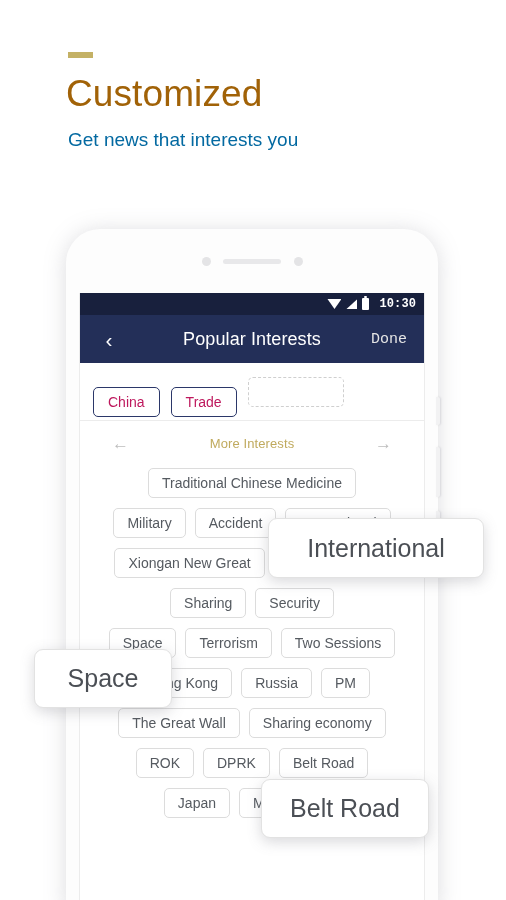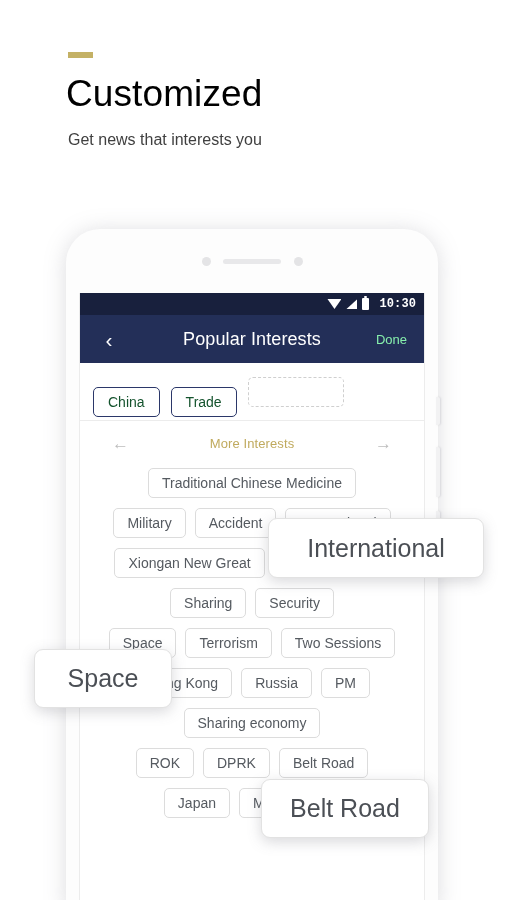--- a/index.html
+++ b/index.html
@@ -25,31 +25,31 @@
     position: absolute;
     left: 68px; top: 52px;
     width: 25px; height: 6px;
     background: #c4b165;
   }
   .promo-title {
     position: absolute;
     left: 66px; top: 70px;
     font-size: 37px;
     font-weight: 400;
-    color: #000000;
+    color: #a16207;
     letter-spacing: 0.1px;
     line-height: 48px;
     white-space: nowrap;
   }
   .promo-sub {
     position: absolute;
     left: 68px; top: 127px;
-    font-size: 16px;
+    font-size: 19px;
     font-weight: 400;
-    color: #404040;
+    color: #0369a1;
     line-height: 26px;
     white-space: nowrap;
   }
 
   
   .phone {
     position: absolute;
     left: 66px;
     top: 229px;
     width: 372px;
@@ -170,43 +170,44 @@
     width: 100%;
     text-align: center;
     color: #ffffff;
     font-size: 18px;
     font-weight: normal;
     letter-spacing: 0.1px;
   }
   .nav-done {
     position: absolute;
     right: 17px;
-    color: #86efac;
-    font-size: 13px;
+    color: #e5e5e5;
+    font-size: 15px;
+    font-family: Liberation Mono, monospace;
   }
 
   
   .selected-row {
     height: 58px;
     display: flex;
     align-items: center;
     padding-left: 13px;
     gap: 11px;
     border-bottom: 1px solid #ececec;
     box-sizing: border-box;
   }
   .chip-sel {
     height: 30px;
     min-width: 62px;
     padding: 0 14px;
     border: 1.6px solid #2b3769;
     border-radius: 5px;
     display: flex; align-items: center; justify-content: center;
     font-size: 14px;
-    color: #14532d;
+    color: #be185d;
     background: #fff;
     box-sizing: border-box;
     margin-top: 21px;
   }
   .chip-empty {
     height: 30px;
     width: 96px;
     border: 1.5px dashed #cfcfcf;
     border-radius: 5px;
     box-sizing: border-box;
@@ -346,20 +347,21 @@
         <div class="tag">Space</div>
         <div class="tag">Terrorism</div>
         <div class="tag">Two Sessions</div>
       </div>
       <div class="cloud-row">
         <div class="tag">Hong Kong</div>
         <div class="tag">Russia</div>
         <div class="tag">PM</div>
       </div>
       <div class="cloud-row">
+        <div class="tag">The Great Wall</div>
         <div class="tag">Sharing economy</div>
       </div>
       <div class="cloud-row">
         <div class="tag">ROK</div>
         <div class="tag">DPRK</div>
         <div class="tag">Belt Road</div>
       </div>
       <div class="cloud-row">
         <div class="tag">Japan</div>
         <div class="tag">Middle East</div>

